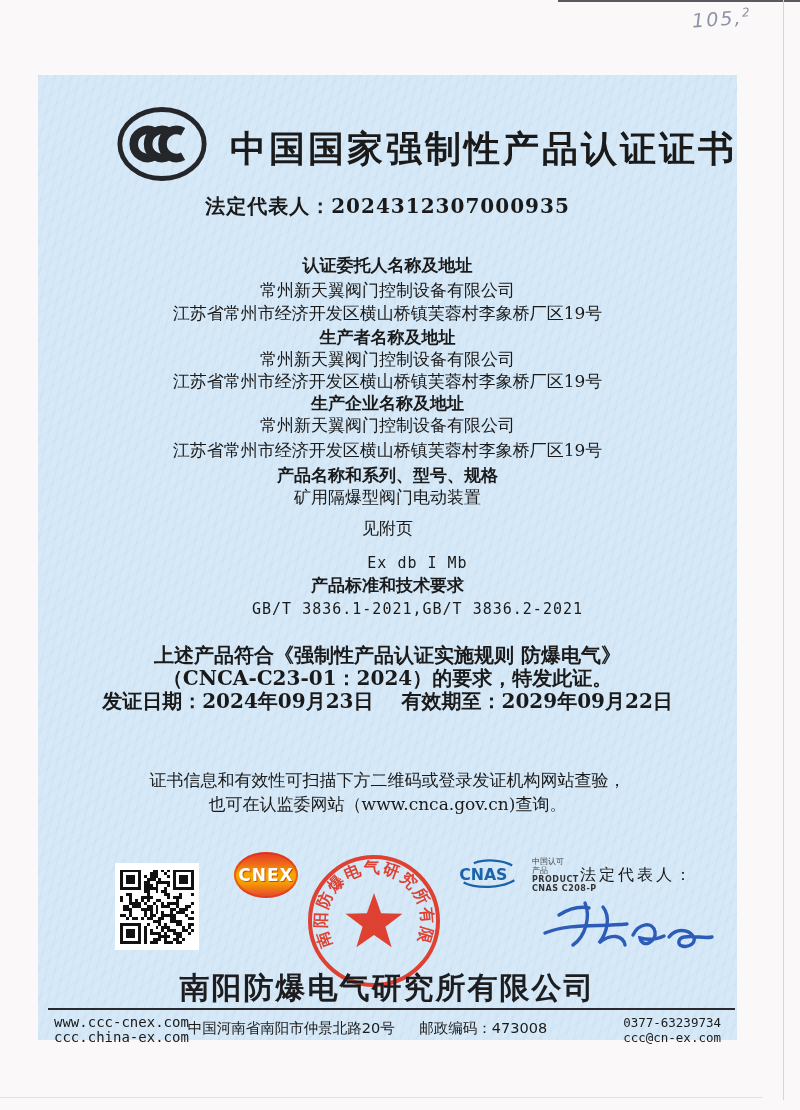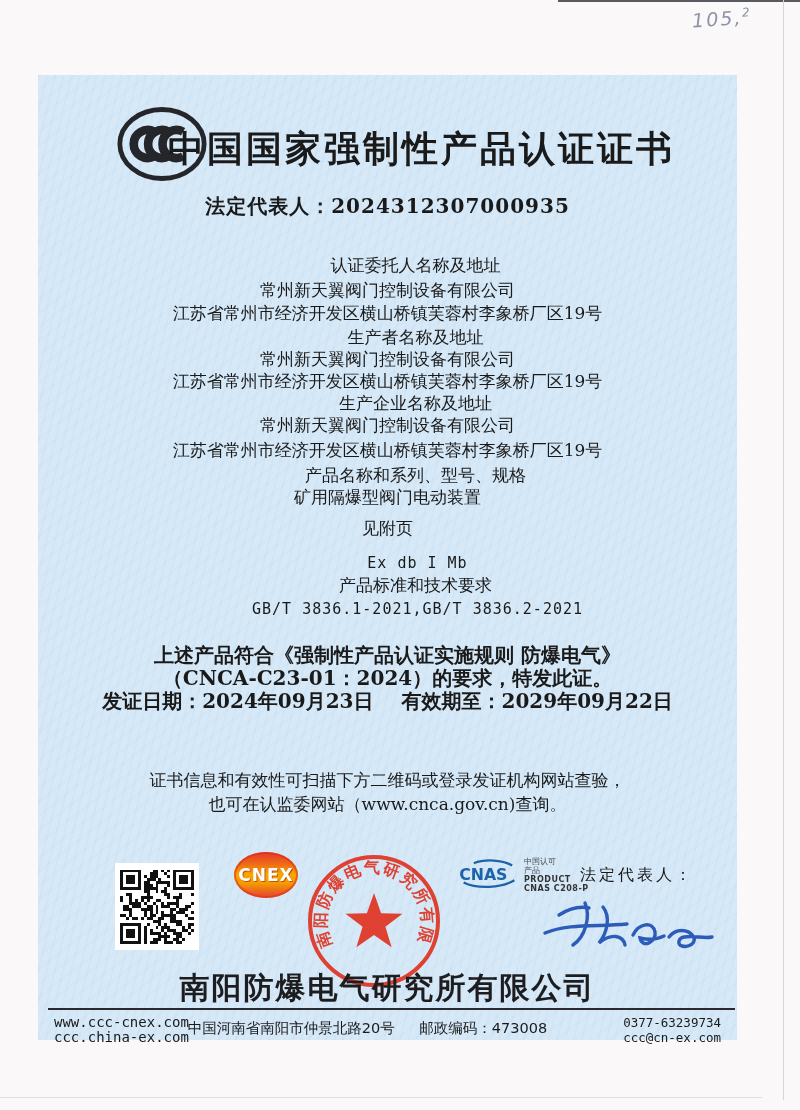--- a/index.html
+++ b/index.html
@@ -23,28 +23,28 @@
   
   .cert{
     position:absolute;left:38px;top:75px;width:699px;height:965px;
     background:
       repeating-linear-gradient(104deg, rgba(150,195,232,.10) 0 2px, rgba(255,255,255,0) 2px 8px),
       repeating-linear-gradient(-38deg, rgba(165,205,238,.08) 0 3px, rgba(255,255,255,0) 3px 11px),
       #d7e9f7;
   }
   .line{position:absolute;left:0;width:100%;text-align:center;line-height:22px;
         font-family:"DejaVu Serif",serif;font-size:17px;}
-  .line.h{font-weight:normal;margin-left:28px;}
+  .line.h{font-weight:bold;}
   .line.mono{font-family:"DejaVu Sans Mono",monospace;font-size:15px;letter-spacing:1px;margin-left:30px;}
   .line.big{font-size:20px;font-weight:bold;}
 
   .header-row{position:absolute;top:28px;left:0;width:100%;height:90px;}
   .ccc-logo{position:absolute;left:78px;top:0;}
   .cert-title{
-    position:absolute;left:130px;right:0;top:22px;text-align:left;
+    position:absolute;left:130px;right:0;top:22px;text-align:right;
     font-family:"DejaVu Serif",serif;font-size:36px;font-weight:bold;letter-spacing:3px;
   }
   .cert-no{
     position:absolute;top:118px;left:0;width:100%;text-align:center;
     font-size:20px;font-weight:bold;font-family:"DejaVu Serif",serif;letter-spacing:1px;
   }
   .date-line span{margin:0 14px;}
 
   
   .qr{position:absolute;left:77px;top:788px;width:84px;height:87px;background:#fff;padding:5px;box-sizing:border-box;}
@@ -52,21 +52,21 @@
   .cnex{
     position:absolute;left:196px;top:777px;width:64px;height:46px;border-radius:50%;
     background:linear-gradient(180deg,#e5392a 0%,#ee6a17 26%,#f7a700 48%,#f59b00 68%,#e8542a 92%);
     display:flex;align-items:center;justify-content:center;
     box-shadow:inset 0 0 0 2px rgba(220,40,25,.55);
   }
   .cnex span{color:#fff;font-weight:bold;font-size:17px;letter-spacing:1px;
     font-family:"DejaVu Sans",sans-serif;text-shadow:1px 1px 0 rgba(160,30,10,.6);}
   .seal{position:absolute;left:266px;top:774px;width:140px;height:142px;opacity:.92;}
   .cnas{position:absolute;left:420px;top:779px;display:flex;align-items:flex-start;}
-  .cnas-textcol{margin-left:4px;line-height:9px;padding-top:3px;}
+  .cnas-textcol{margin-left:12px;line-height:9px;padding-top:3px;}
   .cnas-cn{font-size:8px;color:#4a4a4a;display:block;font-family:"DejaVu Serif",serif;}
   .cnas-en{font-size:8px;color:#333;font-weight:bold;display:block;letter-spacing:.5px;}
   .legal-rep{
     position:absolute;left:542px;top:790px;font-family:"DejaVu Serif",serif;
     font-size:16px;letter-spacing:3px;
   }
   .signature{position:absolute;left:503px;top:818px;width:200px;height:64px;}
 
   .org-name{
     position:absolute;top:893px;left:0;width:100%;text-align:center;

